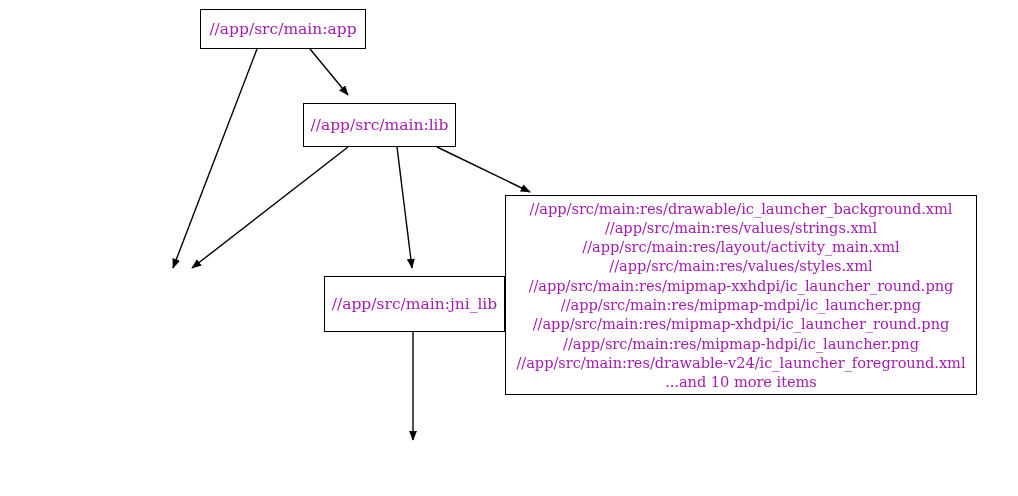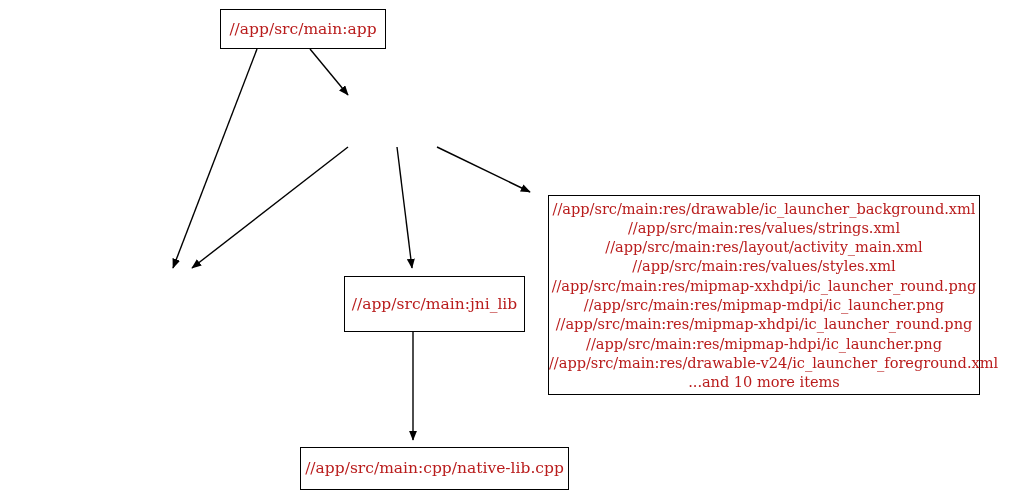--- a/index.html
+++ b/index.html
@@ -21,47 +21,46 @@
     top: 0;
     width: 1018px;
     height: 496px;
     pointer-events: none;
   }
   .graph-node {
     position: absolute;
     box-sizing: border-box;
     border: 1px solid #000000;
     background: #ffffff;
-    color: #b91c1c;
+    color: #a21caf;
     display: flex;
     align-items: center;
     justify-content: center;
     text-align: center;
     white-space: pre;
     line-height: 19px;
     font-size: 15.5px;
-    margin-left: 20px;
   }
   .graph-node.multiline {
     font-size: 14.6px;
     line-height: 19.3px;
     letter-spacing: -0.05px;
   }
   .node-label {
     display: block;
     width: 100%;
     text-align: center;
     white-space: pre;
   }
   
   #node-app        { left: 200px; top: 9px;   width: 166px; height: 40px; }
   #node-lib        { left: 303px; top: 103px; width: 153px; height: 44px; }
   #node-manifest   { left: 4px;   top: 276px; width: 301px; height: 42px; }
   #node-jnilib     { left: 324px; top: 276px; width: 181px; height: 56px; }
-  #node-res        { left: 528px; top: 195px; width: 432px; height: 200px; }
+  #node-res        { left: 505px; top: 195px; width: 472px; height: 200px; }
   #node-cpp        { left: 280px; top: 447px; width: 269px; height: 43px; }
 </style>
 </head>
 <body>
 
 <div id="graph-canvas">
 
   <svg id="edge-layer" viewBox="0 0 1018 496" width="1018" height="496" xmlns="http://www.w3.org/2000/svg">
     <defs>
       <marker id="arrowhead" markerWidth="10" markerHeight="8" refX="9.2" refY="4" orient="auto" markerUnits="userSpaceOnUse">
@@ -91,36 +90,36 @@
 
     <g>
       <line x1="413" y1="318" x2="413" y2="440" stroke="#000000" stroke-width="1.4" marker-end="url(#arrowhead)"></line>
     </g>
   </svg>
 
   <div class="graph-node" id="node-app">
     <span class="node-label">//app/src/main:app</span>
   </div>
 
+  <div class="graph-node" id="node-lib">
+    <span class="node-label">//app/src/main:lib</span>
+  </div>
 
 
   <div class="graph-node" id="node-jnilib">
     <span class="node-label">//app/src/main:jni_lib</span>
   </div>
 
   <div class="graph-node multiline" id="node-res">
     <span class="node-label">//app/src/main:res/drawable/ic_launcher_background.xml
 //app/src/main:res/values/strings.xml
 //app/src/main:res/layout/activity_main.xml
 //app/src/main:res/values/styles.xml
 //app/src/main:res/mipmap-xxhdpi/ic_launcher_round.png
 //app/src/main:res/mipmap-mdpi/ic_launcher.png
 //app/src/main:res/mipmap-xhdpi/ic_launcher_round.png
 //app/src/main:res/mipmap-hdpi/ic_launcher.png
 //app/src/main:res/drawable-v24/ic_launcher_foreground.xml
 ...and 10 more items</span>
   </div>
 
-  <div class="graph-node" id="node-cpp">
-    <span class="node-label">//app/src/main:cpp/native-lib.cpp</span>
-  </div>
 
 </div>
 
 </body></html>

